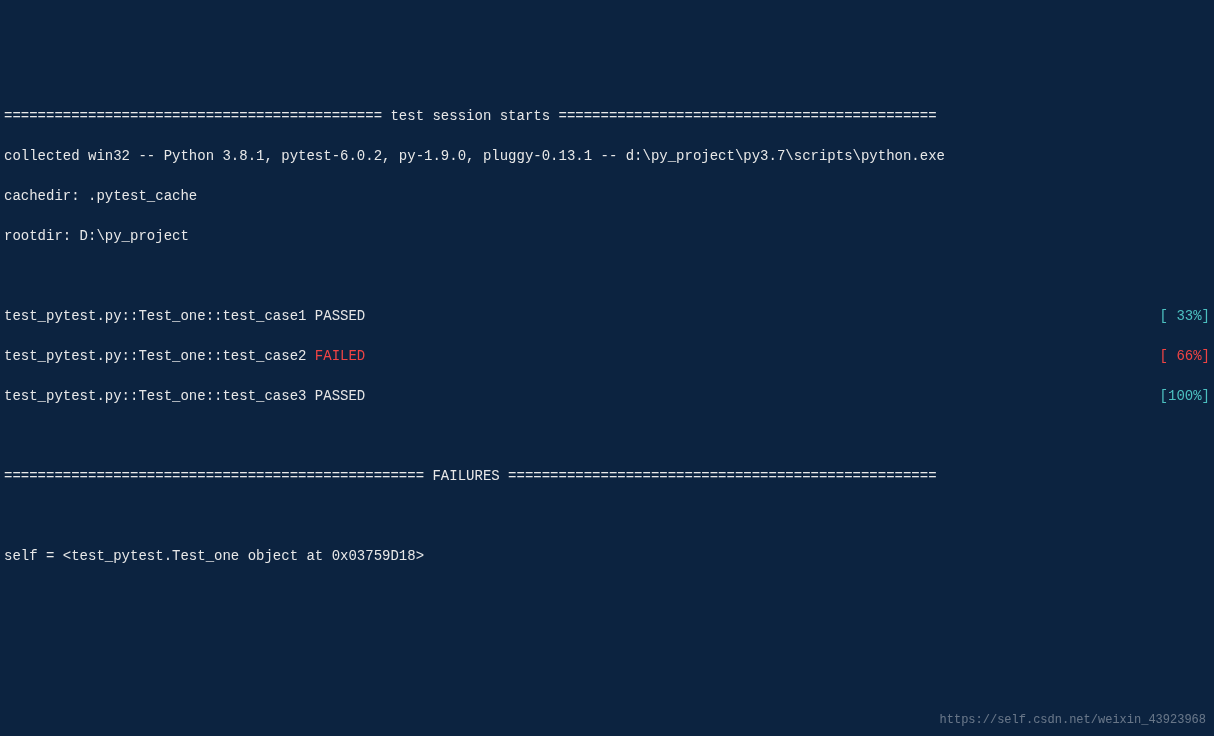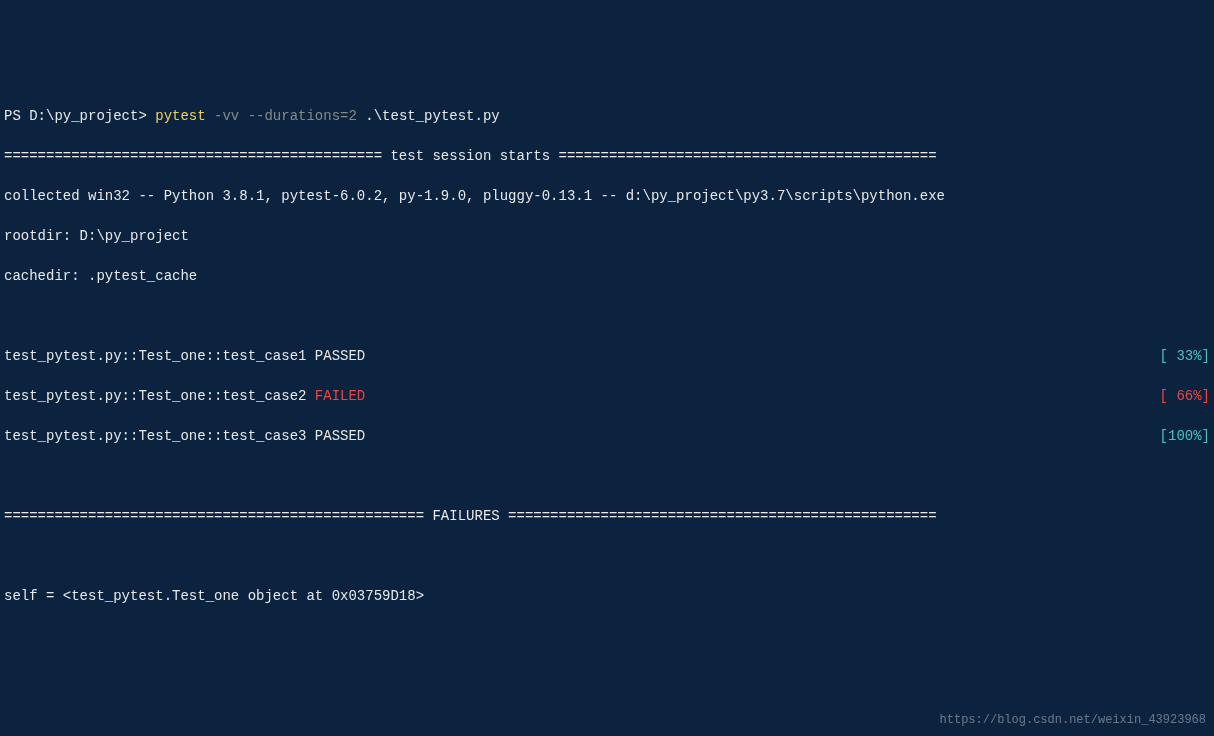--- a/index.html
+++ b/index.html
@@ -31,25 +31,24 @@
     color: rgba(255,255,255,0.38);
     font-size: 12px;
   }
 </style>
 </head>
 <body>
 
 
 
 <div>
-<div class="line"><span class="white">PS D:\py_project&gt; </span><span class="yellow">pytest</span><span class="gray"> -vv --durations=2 </span><span class="white">.\test_pytest.py</span></div>
 <div class="white">============================================= test session starts =============================================</div>
 <div class="white">collected win32 -- Python 3.8.1, pytest-6.0.2, py-1.9.0, pluggy-0.13.1 -- d:\py_project\py3.7\scripts\python.exe</div>
+<div class="white">cachedir: .pytest_cache</div>
 <div class="white">rootdir: D:\py_project</div>
-<div class="white">cachedir: .pytest_cache</div>
 <div>&nbsp;</div>
 <div class="line"><span class="white">test_pytest.py::Test_one::test_case1 </span><span class="green">PASSED</span><span class="grow"></span><span class="cyan">[ 33%]</span></div>
 <div class="line"><span class="white">test_pytest.py::Test_one::test_case2 </span><span class="red">FAILED</span><span class="grow"></span><span class="red">[ 66%]</span></div>
 <div class="line"><span class="white">test_pytest.py::Test_one::test_case3 </span><span class="green">PASSED</span><span class="grow"></span><span class="cyan">[100%]</span></div>
 <div>&nbsp;</div>
 <div class="white">================================================== FAILURES ===================================================</div>
 <div>&nbsp;</div>
 <div class="white">self = &lt;test_pytest.Test_one object at 0x03759D18&gt;</div>
 <div>&nbsp;</div>
 
@@ -68,16 +67,16 @@
 
 
 
 
 
 
 
 
 </div>
 
-<div class="watermark">https://blog.csdn.net/weixin_43923968</div>
+<div class="watermark">https://self.csdn.net/weixin_43923968</div>
 
 
 
 
 </body></html>

